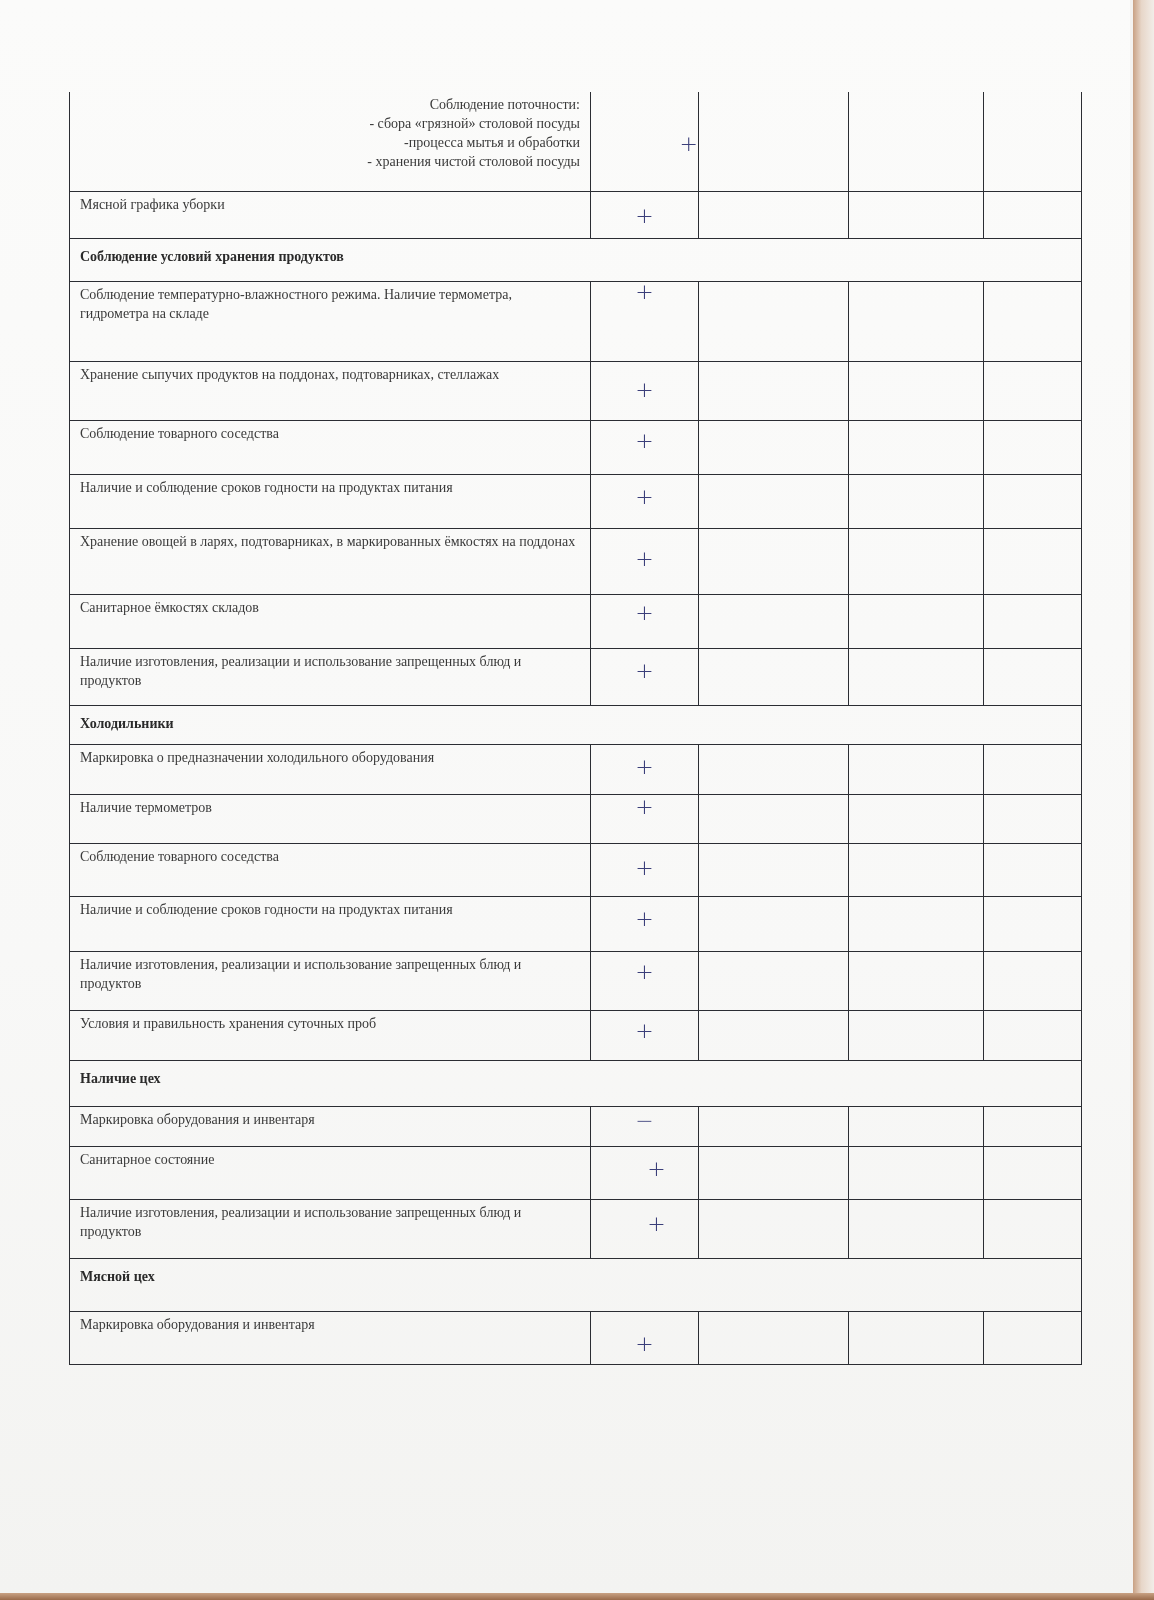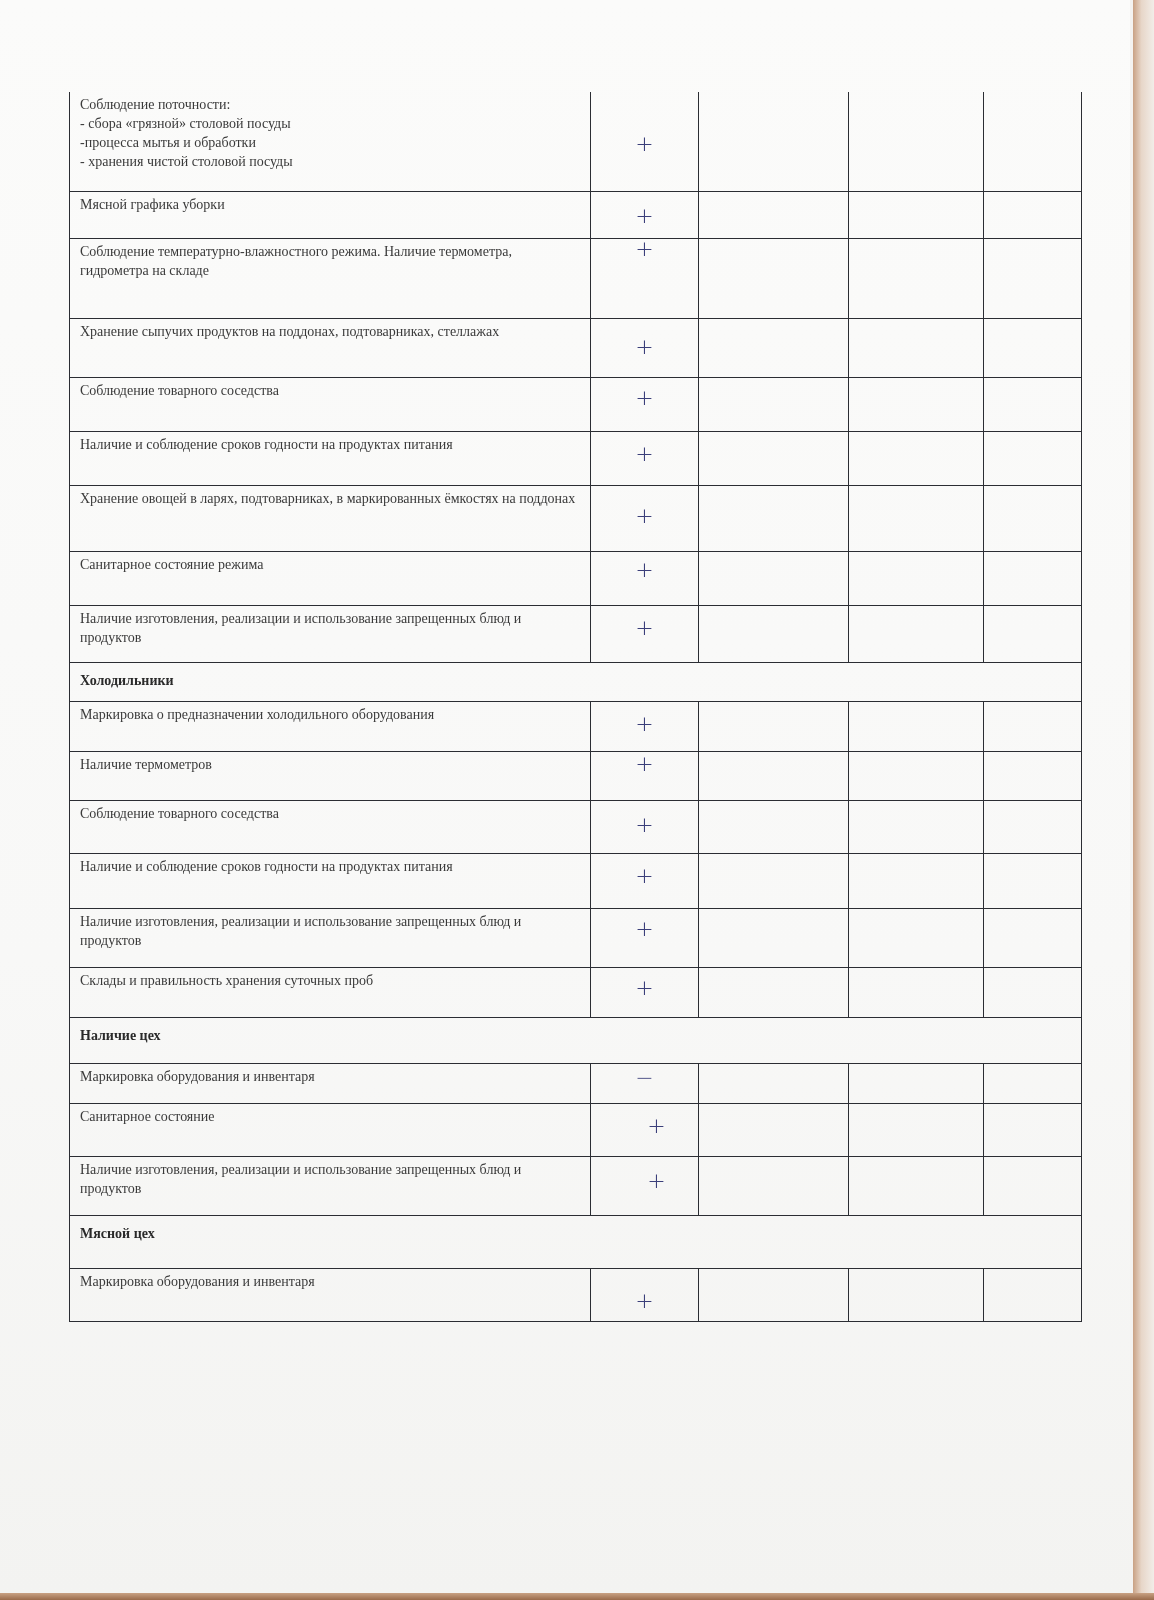--- a/index.html
+++ b/index.html
@@ -30,21 +30,21 @@
     table-layout: fixed;
     color: #2a2a2a;
     font-size: 14px;
     line-height: 19px;
   }
   table.form td {
     border: 1.6px solid #2b2d33;
     vertical-align: top;
     padding: 0;
   }
-  table.form tr.top-row td { border-top: none; }
+  table.form tr.top-row td { border-top: none; text-align: right; }
   td.label { padding: 3px 10px 4px 10px !important; color: #3a3a3a; }
   td.section { padding: 8px 10px !important; font-weight: bold; color: #2a2a2a; }
   td.mark {
     position: relative;
     text-align: center;
     font-family: "DejaVu Sans", sans-serif;
     color: #3b3f7a;
     font-size: 22px;
     font-weight: 300;
   }
@@ -83,20 +83,23 @@
     <tr style="height:47px">
       <td class="label">Мясной графика уборки</td>
       <td class="mark">
           <span style="top:14px">+</span>
         </td>
       <td></td>
       <td></td>
       <td></td>
     </tr>
 
+    <tr style="height:43px">
+      <td class="section" colspan="5">Соблюдение условий хранения продуктов</td>
+    </tr>
 
     <tr style="height:80px">
       <td class="label">Соблюдение температурно-влажностного режима. Наличие термометра, гидрометра на складе</td>
       <td class="mark">
           <span style="top:0px">+</span>
         </td>
       <td></td>
       <td></td>
       <td></td>
     </tr>
@@ -130,21 +133,21 @@
     <tr style="height:66px">
       <td class="label">Хранение овощей в ларях, подтоварниках,  в маркированных ёмкостях на поддонах</td>
       <td class="mark">
           <span style="top:20px">+</span>
         </td>
       <td></td>
       <td></td>
       <td></td>
     </tr>
     <tr style="height:54px">
-      <td class="label">Санитарное состояние режима</td>
+      <td class="label">Санитарное ёмкостях складов</td>
       <td class="mark">
           <span style="top:8px">+</span>
         </td>
       <td></td>
       <td></td>
       <td></td>
     </tr>
     <tr style="height:57px">
       <td class="label">Наличие изготовления, реализации и использование запрещенных блюд и продуктов</td>
       <td class="mark">
@@ -197,21 +200,21 @@
     <tr style="height:59px">
       <td class="label">Наличие изготовления, реализации и использование запрещенных блюд и продуктов</td>
       <td class="mark">
           <span style="top:10px">+</span>
         </td>
       <td></td>
       <td></td>
       <td></td>
     </tr>
     <tr style="height:50px">
-      <td class="label">Склады и правильность хранения суточных проб</td>
+      <td class="label">Условия и правильность хранения суточных проб</td>
       <td class="mark">
           <span style="top:10px">+</span>
         </td>
       <td></td>
       <td></td>
       <td></td>
     </tr>
 
     <tr style="height:46px">
       <td class="section" colspan="5">Наличие цех</td>

